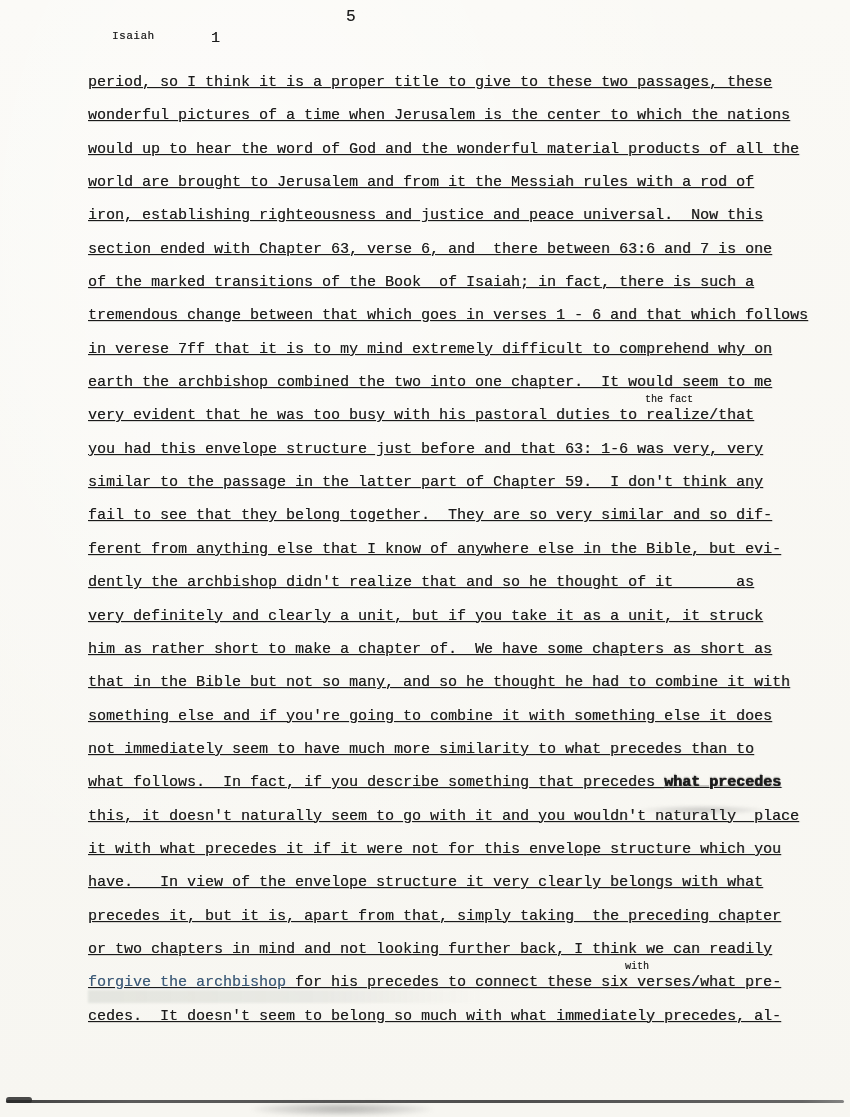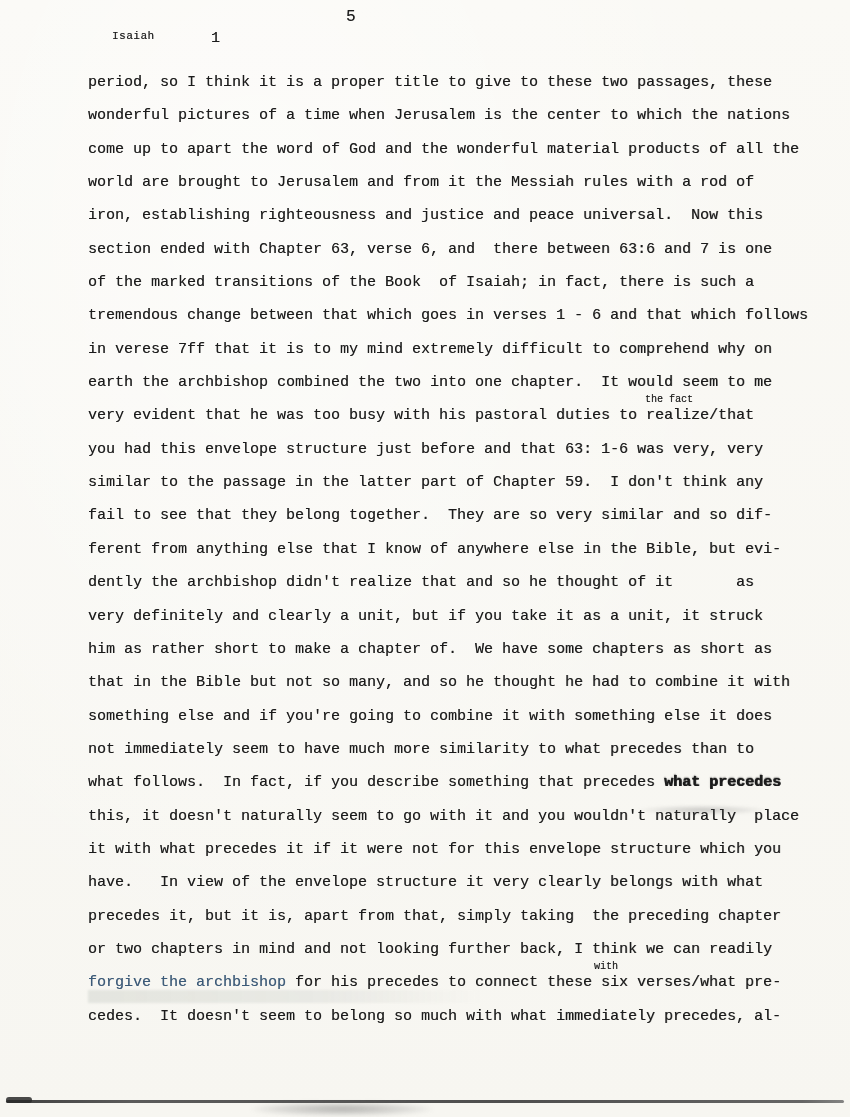--- a/index.html
+++ b/index.html
@@ -23,20 +23,21 @@
     position:absolute; left:112px; top:30px;
     font-size:11px; letter-spacing:.5px;
   }
   #heading-chapter{
     position:absolute; left:211px; top:30px;
     font-size:15px;
   }
   #body{
     position:absolute; left:88px; top:66px; width:740px;
     font-size:15px;
+    text-decoration:underline;
   }
   .tline{
     position:relative;
     height:33.35px; line-height:33.35px;
     white-space:pre;
   }
   .insert{
     position:absolute; top:-6px;
     line-height:14px; font-size:10px; white-space:pre;
   }
@@ -78,21 +79,21 @@
 
   <div id="page-number" class="tw">5</div>
 
   <div id="heading-book" class="tw">Isaiah</div>
 
   <div id="heading-chapter" class="tw">1</div>
 
   <div id="body" class="tw">
       <div class="tline"><span>period, so I think it is a proper title to give to these two passages, these</span></div>
       <div class="tline"><span>wonderful pictures of a time when Jerusalem is the center to which the nations</span></div>
-      <div class="tline"><span>come up to apart the word of God and the wonderful material products of all the</span></div>
+      <div class="tline"><span>would up to hear the word of God and the wonderful material products of all the</span></div>
       <div class="tline"><span>world are brought to Jerusalem and from it the Messiah rules with a rod of</span></div>
       <div class="tline"><span>iron, establishing righteousness and justice and peace universal.  Now this</span></div>
       <div class="tline"><span>section ended with Chapter 63, verse 6, and  there between 63:6 and 7 is one</span></div>
       <div class="tline"><span>of the marked transitions of the Book  of Isaiah; in fact, there is such a</span></div>
       <div class="tline"><span>tremendous change between that which goes in verses 1 - 6 and that which follows</span></div>
       <div class="tline"><span>in verese 7ff that it is to my mind extremely difficult to comprehend why on</span></div>
       <div class="tline"><span>earth the archbishop combined the two into one chapter.  It would seem to me</span></div>
       <div class="tline"><span class="insert" style="left: 557px;">the fact</span><span>very evident that he was too busy with his pastoral duties to realize/that</span></div>
       <div class="tline"><span>you had this envelope structure just before and that 63: 1-6 was very, very</span></div>
       <div class="tline"><span>similar to the passage in the latter part of Chapter 59.  I don't think any</span></div>
@@ -103,21 +104,21 @@
       <div class="tline"><span>him as rather short to make a chapter of.  We have some chapters as short as</span></div>
       <div class="tline"><span>that in the Bible but not so many, and so he thought he had to combine it with</span></div>
       <div class="tline"><span>something else and if you're going to combine it with something else it does</span></div>
       <div class="tline"><span>not immediately seem to have much more similarity to what precedes than to</span></div>
       <div class="tline"><span>what follows.  In fact, if you describe something that precedes </span><span class="overtyped">what precedes</span></div>
       <div class="tline"><span>this, it doesn't naturally seem to go with it and you wouldn't naturally  place</span></div>
       <div class="tline"><span>it with what precedes it if it were not for this envelope structure which you</span></div>
       <div class="tline"><span>have.   In view of the envelope structure it very clearly belongs with what</span></div>
       <div class="tline"><span>precedes it, but it is, apart from that, simply taking  the preceding chapter</span></div>
       <div class="tline"><span>or two chapters in mind and not looking further back, I think we can readily</span></div>
-      <div class="tline"><span class="insert" style="left: 506px; text-align: right;">with</span><span class="blue">forgive the archbishop</span><span> for his precedes to connect these six verses/what pre-</span></div>
+      <div class="tline"><span class="insert" style="left: 537px; text-align: right;">with</span><span class="blue">forgive the archbishop</span><span> for his precedes to connect these six verses/what pre-</span></div>
       <div class="tline"><span>cedes.  It doesn't seem to belong so much with what immediately precedes, al-</span></div>
     </div>
 
   <div id="erased-text-smudge"></div>
   <div id="overtype-smudge"></div>
   <div id="scan-bottom-line"></div>
   <div id="scan-bottom-blob"></div>
   <div id="scan-bottom-smudge"></div>
 
 </div>

